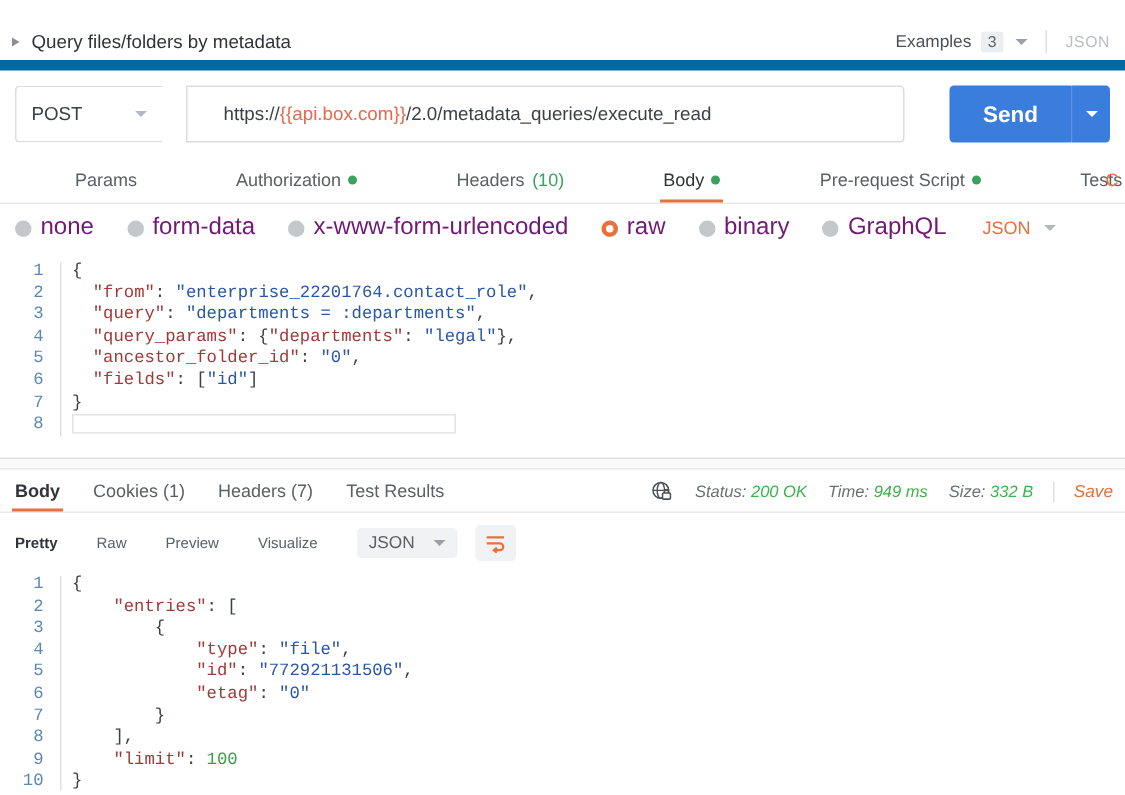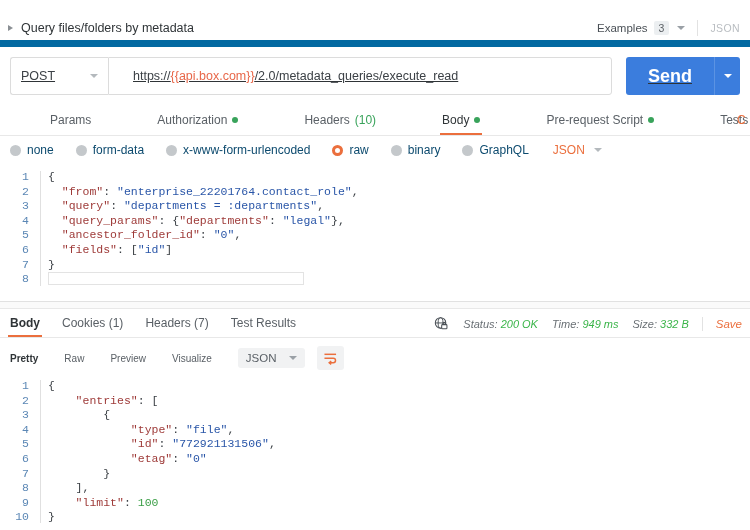--- a/index.html
+++ b/index.html
@@ -43,22 +43,21 @@
     border-right: 4px solid transparent;
     margin-left: 8px;
   }
   .vdiv { width: 1px; height: 16px; background: #e2e2e2; margin: 0 12px; }
   .build-label { font-size: 10.5px; color: #b9bdc1; letter-spacing: .4px; }
 
   
   .urlrow {
     display: flex; align-items: center;
     padding: 10px 10px 9px 10px;
-    gap: 0;
-    text-decoration: underline;
+    gap: 16px;
   }
   .method-box {
     width: 98px;
     border: 1px solid #dcdcdc; border-right: none;
     border-radius: 3px 0 0 3px;
     display: flex; align-items: center;
     padding: 0 10px;
     background: #fff;
     height: 38px;
   }
@@ -83,21 +82,21 @@
   .url-text {
     font-size: 12.5px; color: #3c4146;
     white-space: nowrap;
   }
   .url-var { color: #e8684a; }
   .send-wrap {
     display: flex; margin-left: 14px; height: 38px;
   }
   .send-btn {
     background: #3b7ddd; color: #fff;
-    font-size: 18px; font-weight: bold;
+    font-size: 15px; font-weight: bold;
     border: none; border-radius: 3px 0 0 3px;
     padding: 0 22px;
     cursor: pointer;
     display: flex; align-items: center;
   }
   .send-caret-btn {
     background: #3b7ddd;
     border: none; border-left: 1px solid #5b93e3;
     border-radius: 0 3px 3px 0;
     width: 26px;
@@ -152,21 +151,21 @@
   .bt {
     display: flex; align-items: center; gap: 6px;
     margin-right: 22px; cursor: pointer;
   }
   .radio {
     width: 11px; height: 11px; border-radius: 50%;
     background: #c4c8cb; display: inline-block;
     position: relative;
   }
   .radio.sel { background: #fff; border: 3px solid #eb6f3d; }
-  .bt-label { font-size: 12px; color: #0c4a6e; }
+  .bt-label { font-size: 16px; color: #701a75; }
   .json-sel {
     font-size: 12px; color: #eb6f3d;
     margin-left: 2px; cursor: pointer;
   }
   .json-caret {
     width: 0; height: 0;
     border-top: 4px solid #b4b9bd;
     border-left: 4px solid transparent;
     border-right: 4px solid transparent;
     margin-left: 9px;

